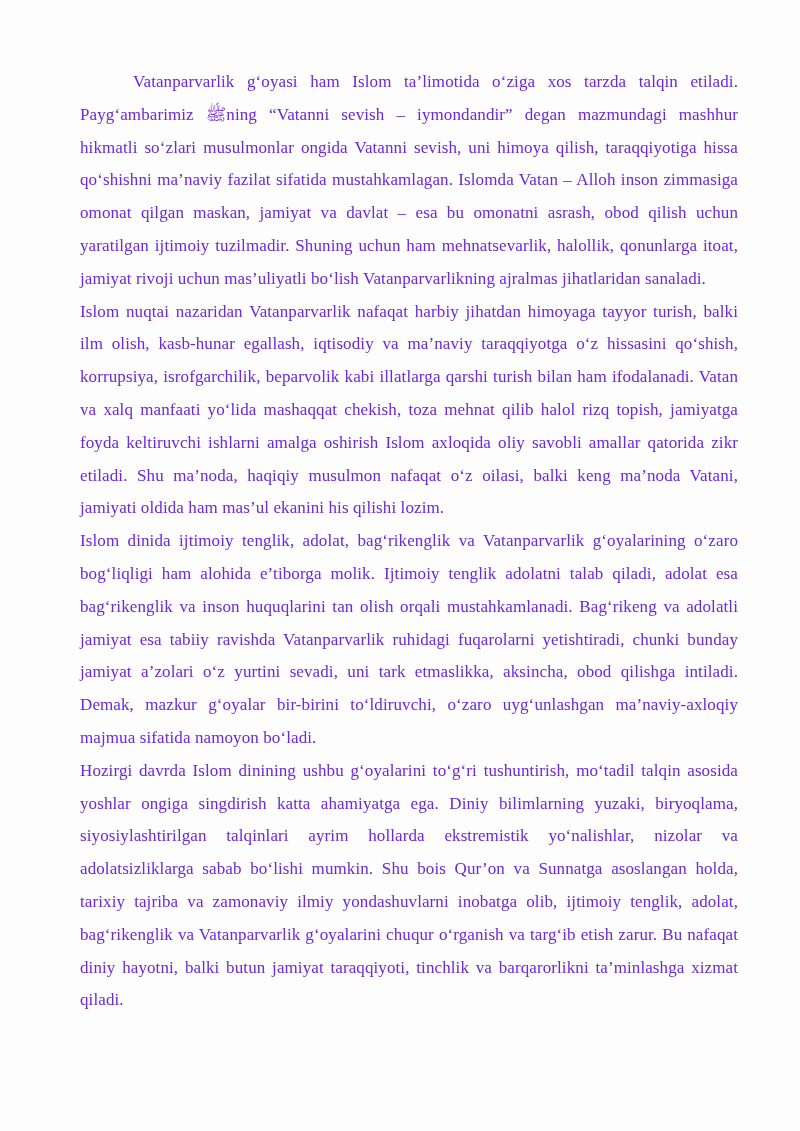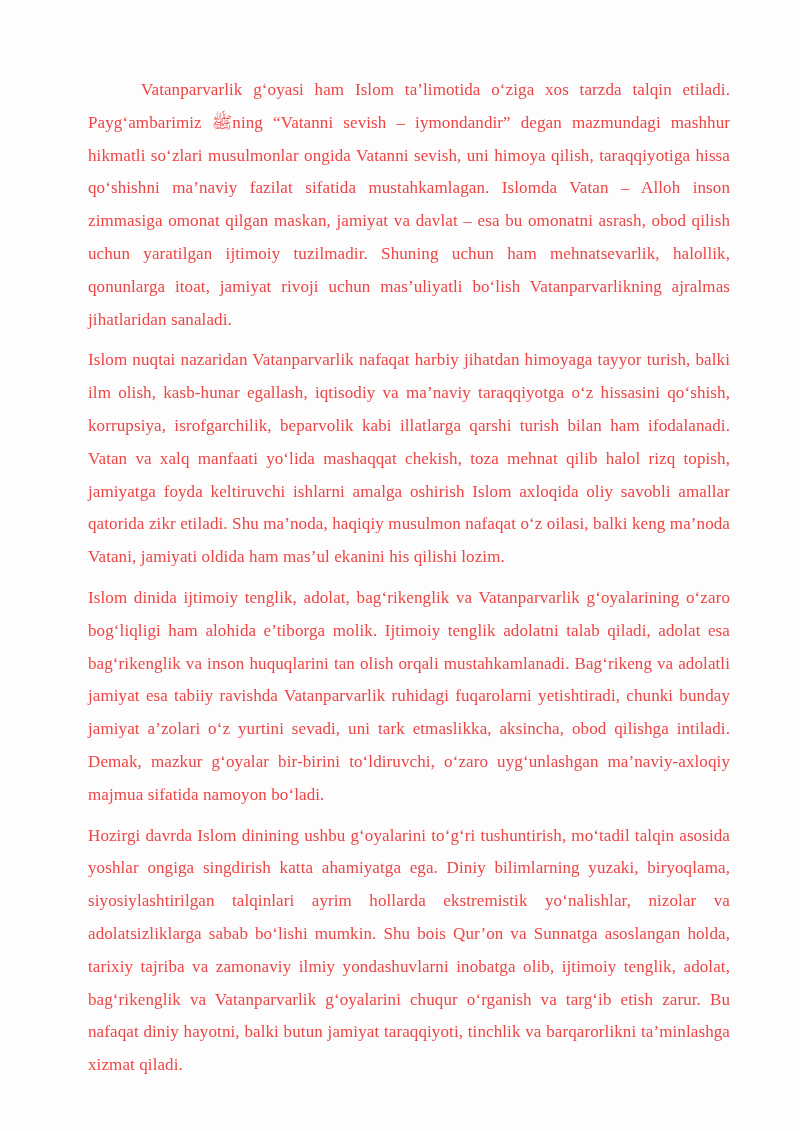--- a/index.html
+++ b/index.html
@@ -13,25 +13,25 @@
     overflow: hidden;
   }
   .page {
     box-sizing: border-box;
     width: 800px;
     height: 1131px;
     padding: 66px 62px 0 80px;
     background: #fdfdfd;
   }
   .para {
-    margin: 8px;
+    margin: 0;
     font-family: "Liberation Serif", "DejaVu Serif", serif;
     font-size: 17px;
     line-height: 32.8px;
-    color: #ef4444;
+    color: #6d28d9;
     text-align: justify;
     letter-spacing: 0.1px;
   }
   .para.first {
     text-indent: 53px;
   }
 </style>
 </head>
 <body>
 

